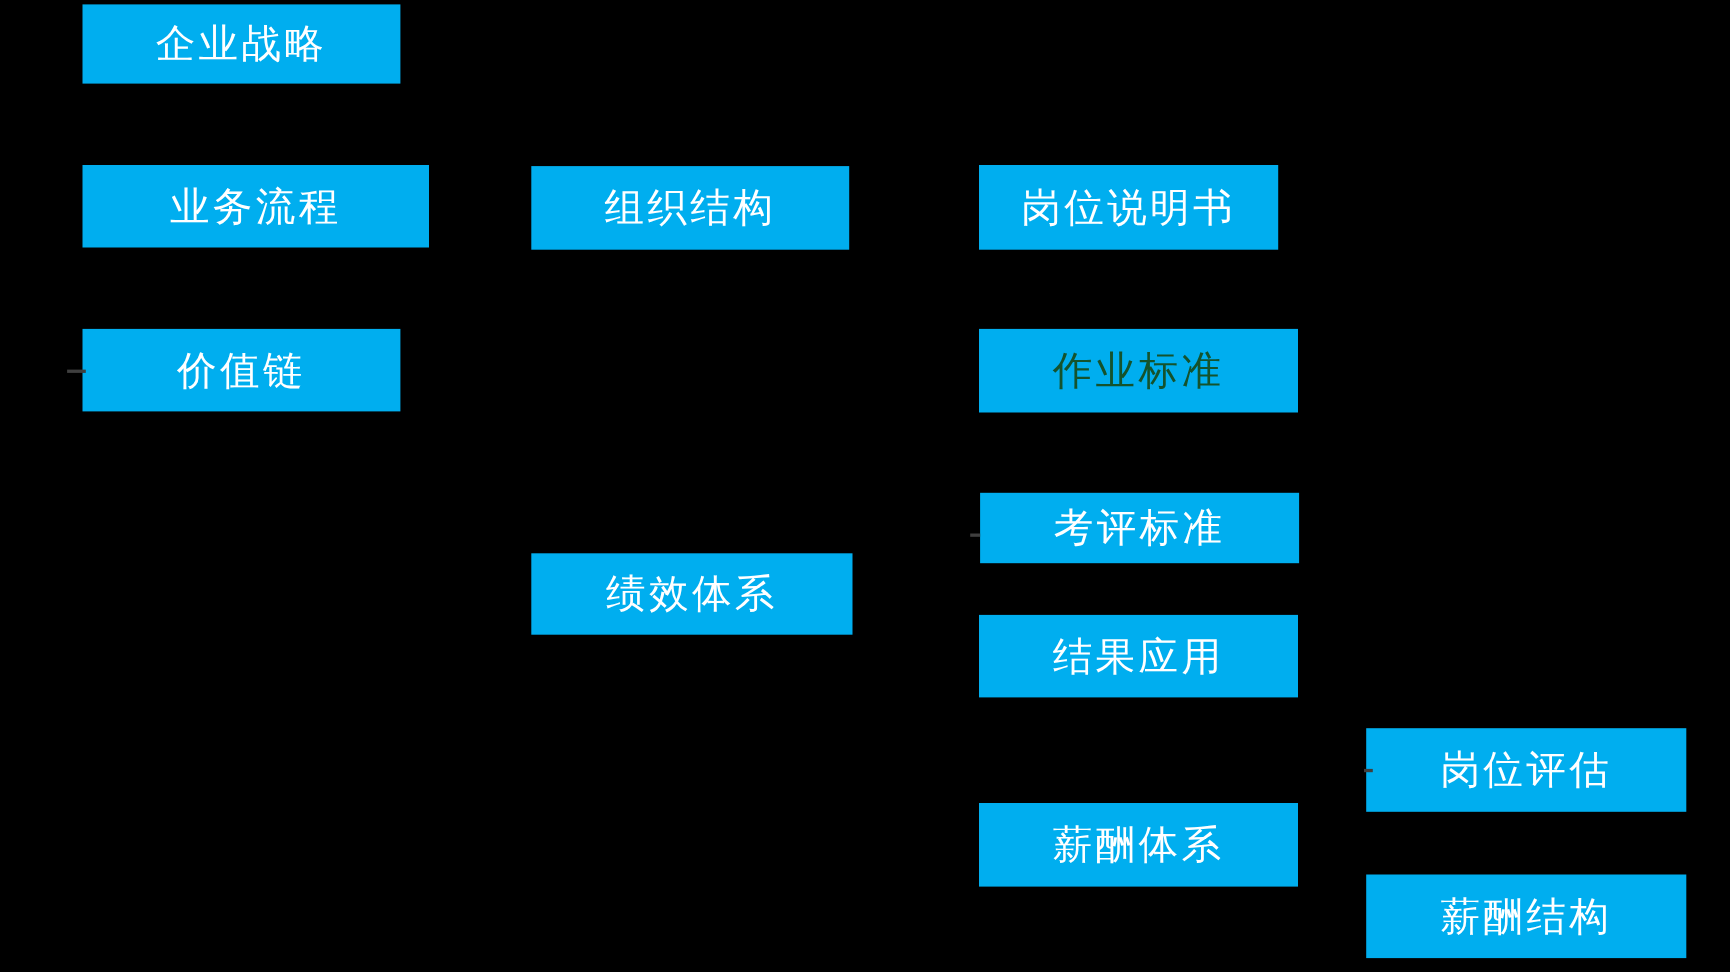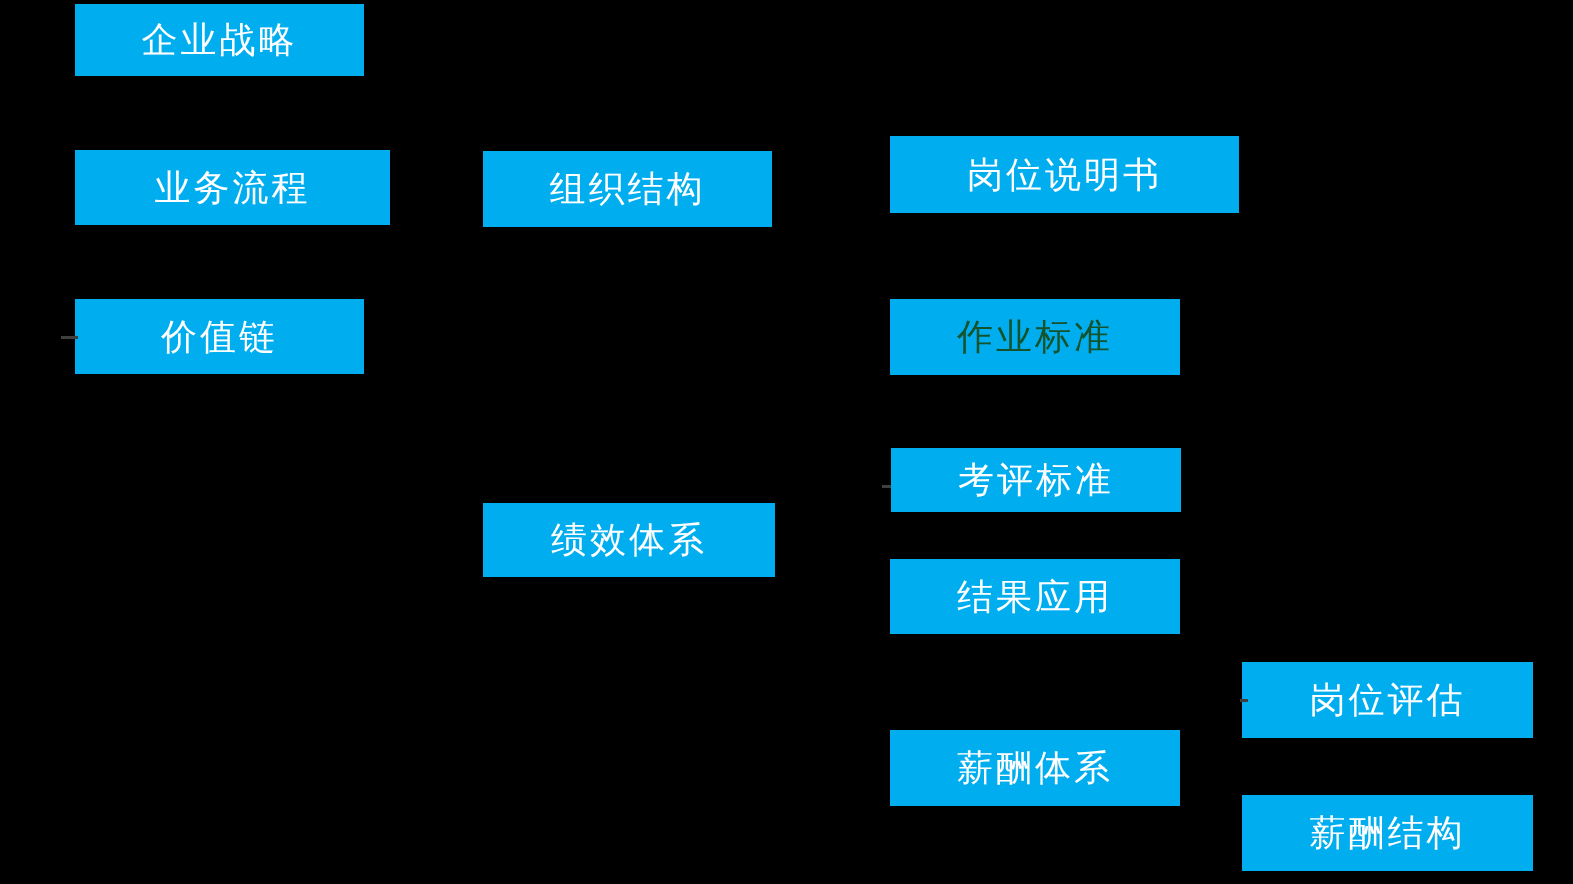--- a/index.html
+++ b/index.html
@@ -40,21 +40,21 @@
 
   <div class="node" style="left: 75px; top: 4px; width: 289px; height: 72px; background: rgb(0, 174, 239);">
       <span style="color: rgb(255, 255, 255);">企业战略</span>
     </div>
   <div class="node" style="left: 75px; top: 150px; width: 315px; height: 75px; background: rgb(0, 174, 239);">
       <span style="color: rgb(255, 255, 255);">业务流程</span>
     </div>
   <div class="node" style="left: 483px; top: 151px; width: 289px; height: 76px; background: rgb(0, 174, 239);">
       <span style="color: rgb(255, 255, 255);">组织结构</span>
     </div>
-  <div class="node" style="left: 890px; top: 136px; width: 349px; height: 77px; background: rgb(0, 174, 239);">
+  <div class="node" style="left: 890px; top: 150px; width: 272px; height: 77px; background: rgb(0, 174, 239);">
       <span style="color: rgb(255, 255, 255);">岗位说明书</span>
     </div>
   <div class="node" style="left: 75px; top: 299px; width: 289px; height: 75px; background: rgb(0, 174, 239);">
       <span style="color: rgb(255, 255, 255);">价值链</span>
     </div>
   <div class="node" style="left: 890px; top: 299px; width: 290px; height: 76px; background: rgb(0, 174, 239);">
       <span style="color: #14532d;">作业标准</span>
     </div>
   <div class="node" style="left: 891px; top: 448px; width: 290px; height: 64px; background: rgb(0, 174, 239);">
       <span style="color: rgb(255, 255, 255);">考评标准</span>

